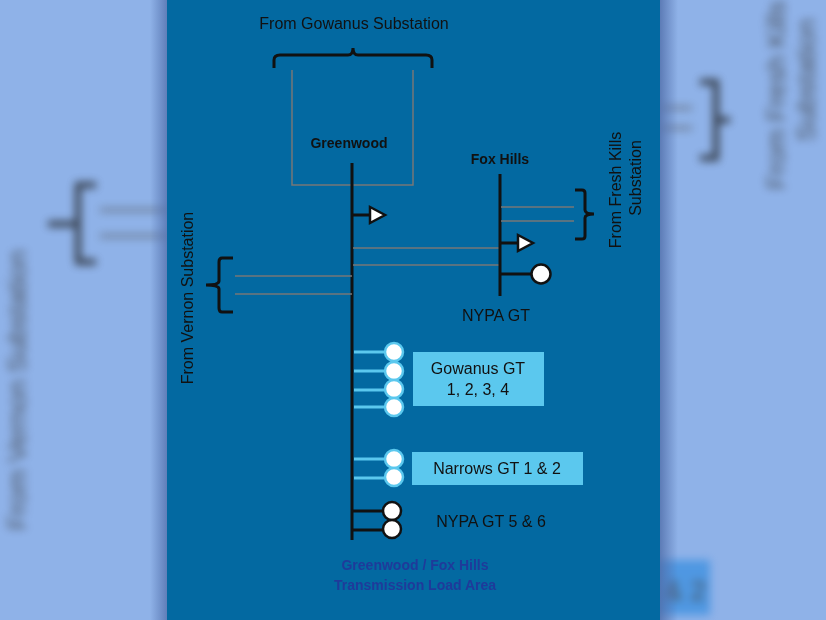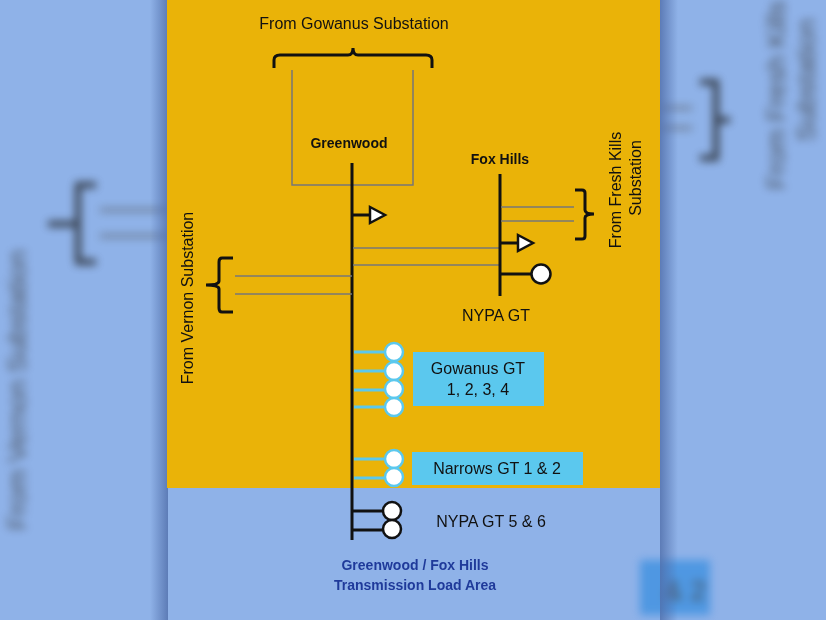--- a/index.html
+++ b/index.html
@@ -14,22 +14,22 @@
     }
     .bg-shade-left {
       position: absolute; left: 150px; top: 0; width: 18px; height: 620px;
       background: linear-gradient(to right, rgba(90,120,180,0), rgba(80,110,170,0.8));
     }
     .bg-shade-right {
       position: absolute; left: 660px; top: 0; width: 18px; height: 620px;
       background: linear-gradient(to left, rgba(90,120,180,0), rgba(80,110,170,0.8));
     }
     .panel {
-      position: absolute; left: 167px; top: 0; width: 493px; height: 488px;
-      background: #eab308;
+      position: absolute; left: 167px; top: 0; width: 493px; height: 620px;
+      background: #0369a1;
     }
     svg text { font-family: "Liberation Sans", sans-serif; }
   </style>
 </head>
 <body>
 
 <div class="bg-blur">
   <svg width="826" height="620" xmlns="http://www.w3.org/2000/svg">
     <text transform="translate(26,390) rotate(-90)" font-size="26" fill="#333" text-anchor="middle">From Vernon Substation</text>
     <path d="M96 185 L78 185 L78 262 L96 262 M78 224 L48 224" stroke="#1a1a1a" stroke-width="6" fill="none"></path>

